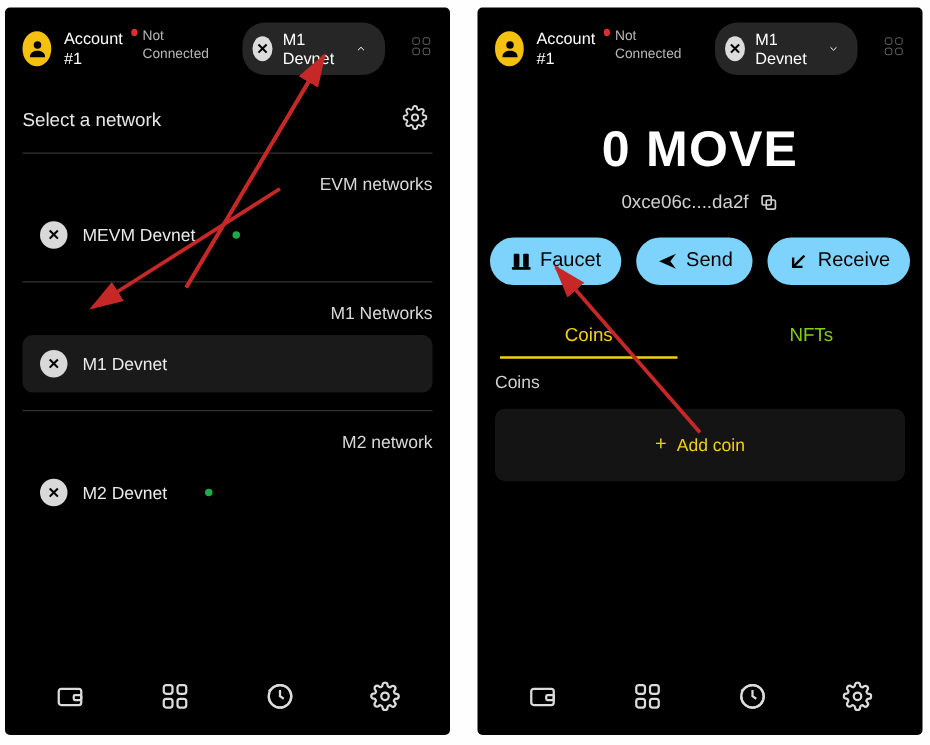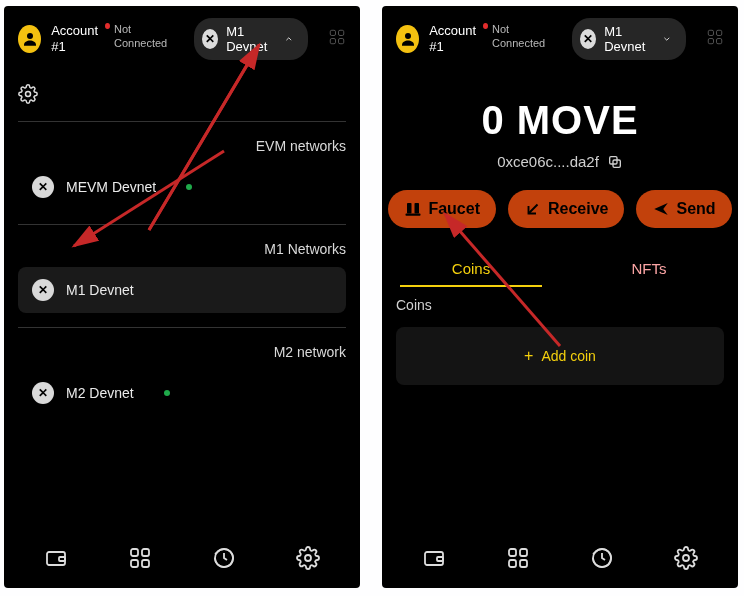--- a/index.html
+++ b/index.html
@@ -92,27 +92,27 @@
       background: #d9d9d9; color: #000;
       display: flex; align-items: center; justify-content: center;
       font-weight: 800; font-size: 12px;
     }
 
     
     .balance { text-align: center; margin-top: 28px; font-size: 40px; font-weight: 600; letter-spacing: 1px; }
     .addr { text-align: center; margin-top: 10px; color: #cfcfcf; font-size: 15px; display: flex; justify-content: center; gap: 8px; align-items: center; }
     .actions { display: flex; justify-content: center; gap: 12px; margin-top: 20px; }
     .btn {
-      background: #c2410c; color: #000; font-weight: 700;
+      background: #7dd3fc; color: #000; font-weight: 400;
       border-radius: 22px; padding: 10px 16px;
       display: flex; align-items: center; gap: 6px;
       font-size: 16px;
     }
     .tabs { display: flex; margin-top: 22px; }
-    .tab { flex: 1; text-align: center; padding: 10px 0; font-size: 15px; color: #fca5a5; position: relative; }
+    .tab { flex: 1; text-align: center; padding: 10px 0; font-size: 15px; color: #84cc16; position: relative; }
     .tab.active { color: #f4d00d; }
     .tab.active::after {
       content: ''; position: absolute; left: 10%; right: 10%; bottom: 0;
       height: 2px; background: #f4d00d;
     }
     .coins-hdr { padding: 10px 14px 6px 14px; font-size: 14px; color: #d1d1d1; }
     .addcoin {
       margin: 8px 14px; padding: 20px;
       background: #141414; border-radius: 8px;
       display: flex; align-items: center; justify-content: center; gap: 8px;
@@ -162,20 +162,21 @@
       <svg viewBox="0 0 24 24">
           <rect x="3" y="3" width="7" height="7" rx="2" stroke="#6b6b6b" fill="none"></rect>
           <rect x="14" y="3" width="7" height="7" rx="2" stroke="#6b6b6b" fill="none"></rect>
           <rect x="3" y="14" width="7" height="7" rx="2" stroke="#6b6b6b" fill="none"></rect>
           <rect x="14" y="14" width="7" height="7" rx="2" stroke="#6b6b6b" fill="none"></rect>
         </svg>
     </span>
   </div>
 
   <div class="selrow">
+    <span>Select a network</span>
     <span class="gear">
       <svg viewBox="0 0 24 24" fill="none" stroke="#dcdcdc" stroke-width="1.8">
           <circle cx="12" cy="12" r="3"></circle>
           <path d="M19.4 15a1.7 1.7 0 0 0 .34 1.87l.06.06a2 2 0 1 1-2.83 2.83l-.06-.06a1.7 1.7 0 0 0-1.87-.34 1.7 1.7 0 0 0-1 1.56V21a2 2 0 0 1-4 0v-.09a1.7 1.7 0 0 0-1.11-1.56 1.7 1.7 0 0 0-1.87.34l-.06.06a2 2 0 1 1-2.83-2.83l.06-.06a1.7 1.7 0 0 0 .34-1.87 1.7 1.7 0 0 0-1.56-1H3a2 2 0 0 1 0-4h.09a1.7 1.7 0 0 0 1.56-1.11 1.7 1.7 0 0 0-.34-1.87l-.06-.06a2 2 0 1 1 2.83-2.83l.06.06a1.7 1.7 0 0 0 1.87.34H9a1.7 1.7 0 0 0 1-1.56V3a2 2 0 0 1 4 0v.09a1.7 1.7 0 0 0 1 1.56 1.7 1.7 0 0 0 1.87-.34l.06-.06a2 2 0 1 1 2.83 2.83l-.06.06a1.7 1.7 0 0 0-.34 1.87V9a1.7 1.7 0 0 0 1.56 1H21a2 2 0 0 1 0 4h-.09a1.7 1.7 0 0 0-1.56 1z"></path>
         </svg>
     </span>
   </div>
   <div class="divider"></div>
 
   <div class="section-label">EVM networks</div>
@@ -290,31 +291,31 @@
   <div class="actions">
     <div class="btn">
       <svg width="18" height="18" viewBox="0 0 24 24" fill="#000">
           <rect x="4" y="4" width="6" height="14" rx="1"></rect>
           <rect x="14" y="4" width="6" height="14" rx="1"></rect>
           <rect x="2" y="18" width="20" height="3" rx="1"></rect>
         </svg>
       <span>Faucet</span>
     </div>
     <div class="btn">
+      <svg width="18" height="18" viewBox="0 0 24 24" fill="#000">
+          <path d="M3 12l18-8-6 8 6 8z"></path>
+        </svg>
+      <span>Send</span>
+    </div>
+    <div class="btn">
       <svg width="18" height="18" viewBox="0 0 24 24" fill="none" stroke="#000" stroke-width="2.5">
           <path d="M18 6L6 18"></path>
           <path d="M6 8v10h10"></path>
         </svg>
       <span>Receive</span>
-    </div>
-    <div class="btn">
-      <svg width="18" height="18" viewBox="0 0 24 24" fill="#000">
-          <path d="M3 12l18-8-6 8 6 8z"></path>
-        </svg>
-      <span>Send</span>
     </div>
   </div>
 
   <div class="tabs">
     <div class="tab active"><span>Coins</span></div>
     <div class="tab"><span>NFTs</span></div>
   </div>
 
   <div class="coins-hdr">Coins</div>
   <div class="addcoin">

